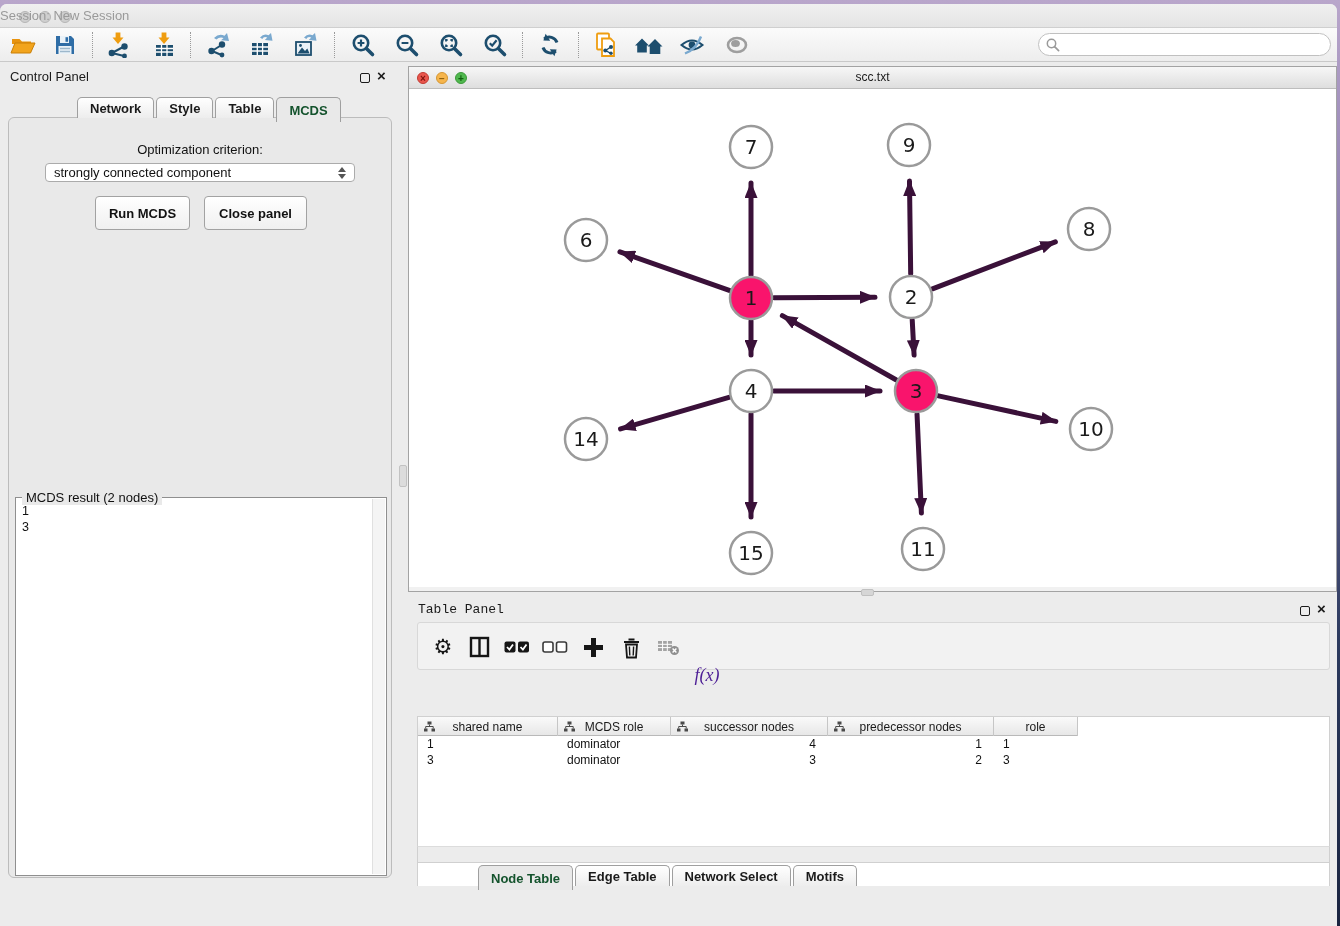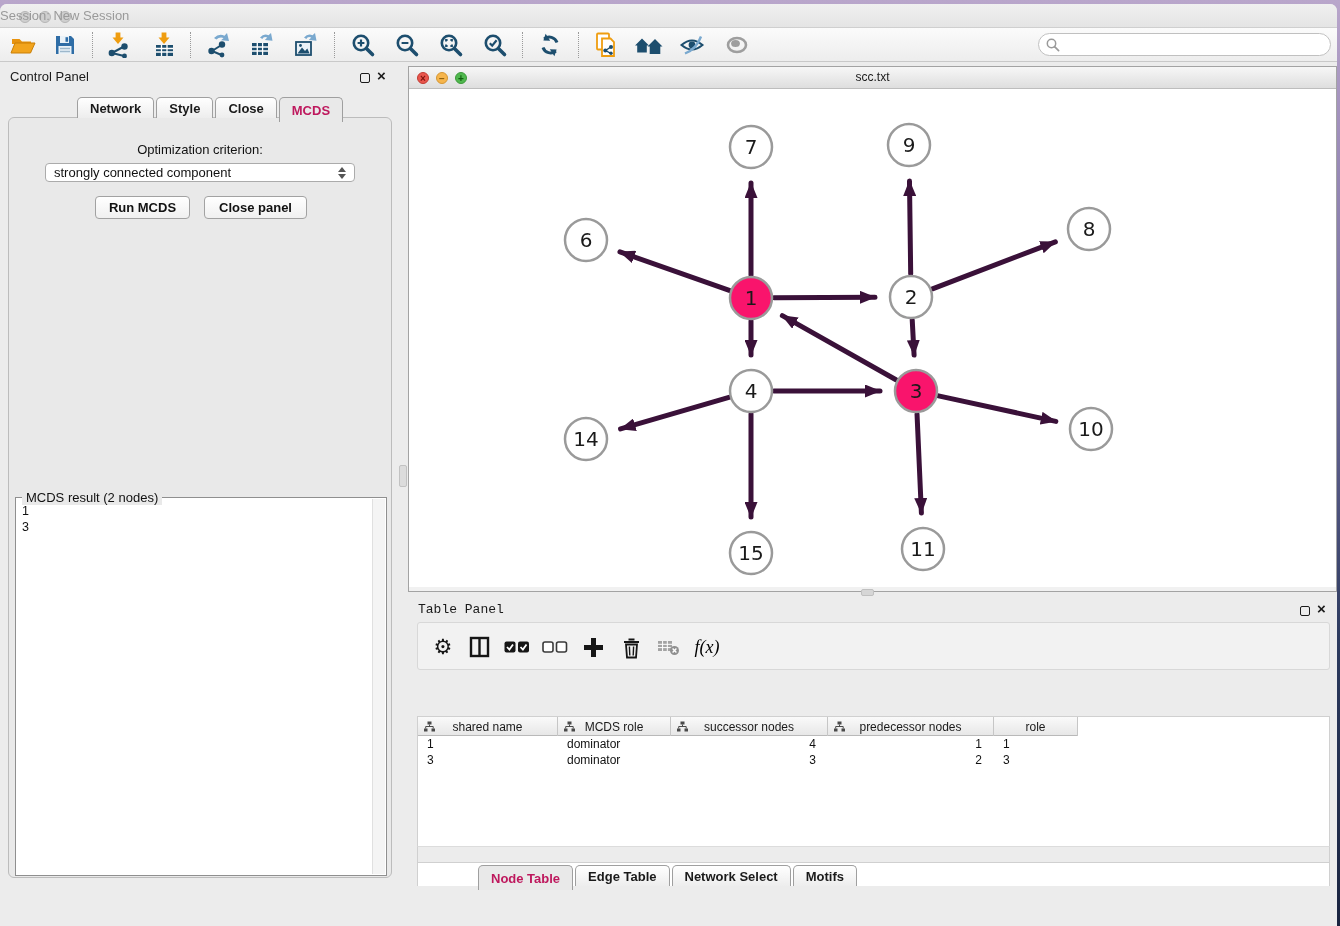--- a/index.html
+++ b/index.html
@@ -20,30 +20,30 @@
   #search-wrap input { border:none; outline:none; flex:1; font-size:12px; height:18px; background:transparent; }
 
   
   #cp-title { position:absolute; left:10px; top:65px; font-size:13px; color:#1a1a1a; }
   .mini-float { display:inline-block; width:10px; height:10px; border:1.6px solid #1a1a1a; border-radius:2px; }
   .mini-close { font-size:15px; font-weight:900; color:#1a1a1a; line-height:10px; }
   #cp-float { position:absolute; left:360px; top:69px; }
   #cp-close { position:absolute; left:377px; top:67px; }
   .tabbar { position:absolute; display:flex; }
   .tab { height:21px; padding:0 12px; background:linear-gradient(#ffffff,#ededed); border:1px solid #9f9f9f; border-bottom:none; border-radius:5px 5px 0 0; font-size:13px; font-weight:700; color:#1a1a1a; display:flex; align-items:center; margin-right:2px; position:relative; z-index:3; }
-  .tab.active { background:#e9e9e9; color:#be185d; height:25px; }
+  .tab.active { background:#e9e9e9; color:#14532d; height:25px; }
   #cp-tabs { left:77px; top:93px; }
   #cp-panel { position:absolute; left:8px; top:113px; width:384px; height:761px; background:#e9e9e9; border:1px solid #bcbcbc; border-radius:6px; z-index:2; }
   #opt-label { position:absolute; left:0; top:24px; width:100%; text-align:center; font-size:13px; color:#111; }
   #opt-select { position:absolute; left:36px; top:45px; width:310px; height:19px; background:#fff; border:1px solid #ababab; border-radius:4px; font-size:13px; color:#111; display:flex; align-items:center; padding:0 8px; }
   #opt-select .sel-text { flex:1; }
   .stepper { display:flex; flex-direction:column; gap:2px; align-items:center; }
   .stepper .up { width:0; height:0; border-left:4px solid transparent; border-right:4px solid transparent; border-bottom:5px solid #555; }
   .stepper .dn { width:0; height:0; border-left:4px solid transparent; border-right:4px solid transparent; border-top:5px solid #555; }
-  .pbtn { position:absolute; top:78px; height:23px; background:linear-gradient(#ffffff,#f0f0f0); border:1px solid #a2a2a2; border-radius:4px; font-size:13px; font-weight:700; color:#111; font-family:inherit; }
+  .pbtn { position:absolute; top:78px; height:34px; background:linear-gradient(#ffffff,#f0f0f0); border:1px solid #a2a2a2; border-radius:4px; font-size:13px; font-weight:700; color:#111; font-family:inherit; }
   #btn-run { left:86px; width:95px; }
   #btn-close { left:195px; width:103px; }
   #result-box { position:absolute; left:6px; top:379px; width:372px; height:379px; border:1px solid #8f8f8f; background:#fff; }
   #result-legend { position:absolute; left:6px; top:-8px; background:#e9e9e9; padding:0 4px; font-size:13px; color:#111; }
   #result-lines { position:absolute; left:1px; top:5px; right:14px; bottom:1px; font-size:12.5px; color:#111; padding-left:5px; line-height:16px; overflow:hidden; }
   #result-scroll { position:absolute; right:1px; top:1px; width:13px; bottom:1px; background:#f4f4f4; border-left:1px solid #e0e0e0; }
 
   
   #vsplit-grip { position:absolute; left:399px; top:461px; width:8px; height:22px; background:#dcdcdc; border:1px solid #c2c2c2; border-radius:2px; }
   #hsplit-grip { position:absolute; left:861px; top:585px; width:13px; height:7px; background:#d6d6d6; border:1px solid #c0c0c0; border-radius:2px; }
@@ -58,21 +58,21 @@
   #netwin-title { position:absolute; top:3px; left:0; width:100%; text-align:center; font-size:12px; color:#1a1a1a; }
   #netwin-bottomstrip { position:absolute; left:0; bottom:0; width:100%; height:4px; background:#f1f1f1; }
 
   
   #tp-title { position:absolute; left:418px; top:598px; font-size:13px; color:#1a1a1a;font-family:Liberation Mono, monospace; }
   #tp-float { position:absolute; left:1300px; top:602px; }
   #tp-close { position:absolute; left:1317px; top:600px; }
   #tp-toolbar { position:absolute; left:417px; top:618px; width:913px; height:48px; background:#f2f2f2; border:1px solid #d8d8d8; border-radius:3px; }
   .tpbtn { position:absolute; top:10px; height:28px; display:flex; align-items:center; justify-content:center; }
   .gear-glyph { font-size:21px; color:#161616; font-family:"DejaVu Sans",sans-serif; line-height:26px; }
-  .fx { font-family:"Liberation Serif","DejaVu Serif",serif; font-style:italic; font-size:18px; color:#000000; }
+  .fx { font-family:"Liberation Serif","DejaVu Serif",serif; font-style:italic; font-size:18px; color:#4c1d95;margin-top:28px; }
   #tp-table { position:absolute; left:417px; top:712px; width:913px; height:170px; background:#fff; border:1px solid #d0d0d0; border-bottom:none; }
   #table-header { position:absolute; left:0; top:0; height:19px; display:flex; background:linear-gradient(#fafafa,#e7e7e7); border-bottom:1px solid #b9b9b9; }
   .hcell { height:19px; border-right:1px solid #c6c6c6; display:flex; align-items:center; justify-content:center; gap:5px; font-size:12px; color:#1a1a1a; position:relative; }
   .hcell .hicon { position:absolute; left:6px; top:4px; }
   #table-body { position:absolute; left:0; top:19px; width:100%; }
   .trow { display:flex; height:16px; }
   .tcell { font-size:12px; color:#111; height:16px; line-height:16px; overflow:hidden; }
   #tp-bottomstrip { position:absolute; left:417px; top:842px; width:913px; height:17px; background:#ececec; border:1px solid #d0d0d0; border-top:1px solid #dcdcdc; }
   #tp-tabs { left:0; top:861px; width:100%; justify-content:center; }
 
@@ -261,21 +261,21 @@
       <input type="text" value="" style="">
     </div>
   </div>
 
   <div id="cp-title">Control Panel</div>
   <span id="cp-float" class="mini-float"></span>
   <span id="cp-close" class="mini-close">×</span>
   <div id="cp-tabs" class="tabbar">
       <div class="tab">Network</div>
       <div class="tab">Style</div>
-      <div class="tab">Close</div>
+      <div class="tab">Table</div>
       <div class="tab active">MCDS</div>
     </div>
   <div id="cp-panel">
     <div id="opt-label">Optimization criterion:</div>
     <div id="opt-select">
       <span class="sel-text">strongly connected component</span>
       <span class="stepper">
           <span class="up"></span>
           <span class="dn"></span>
         </span>

